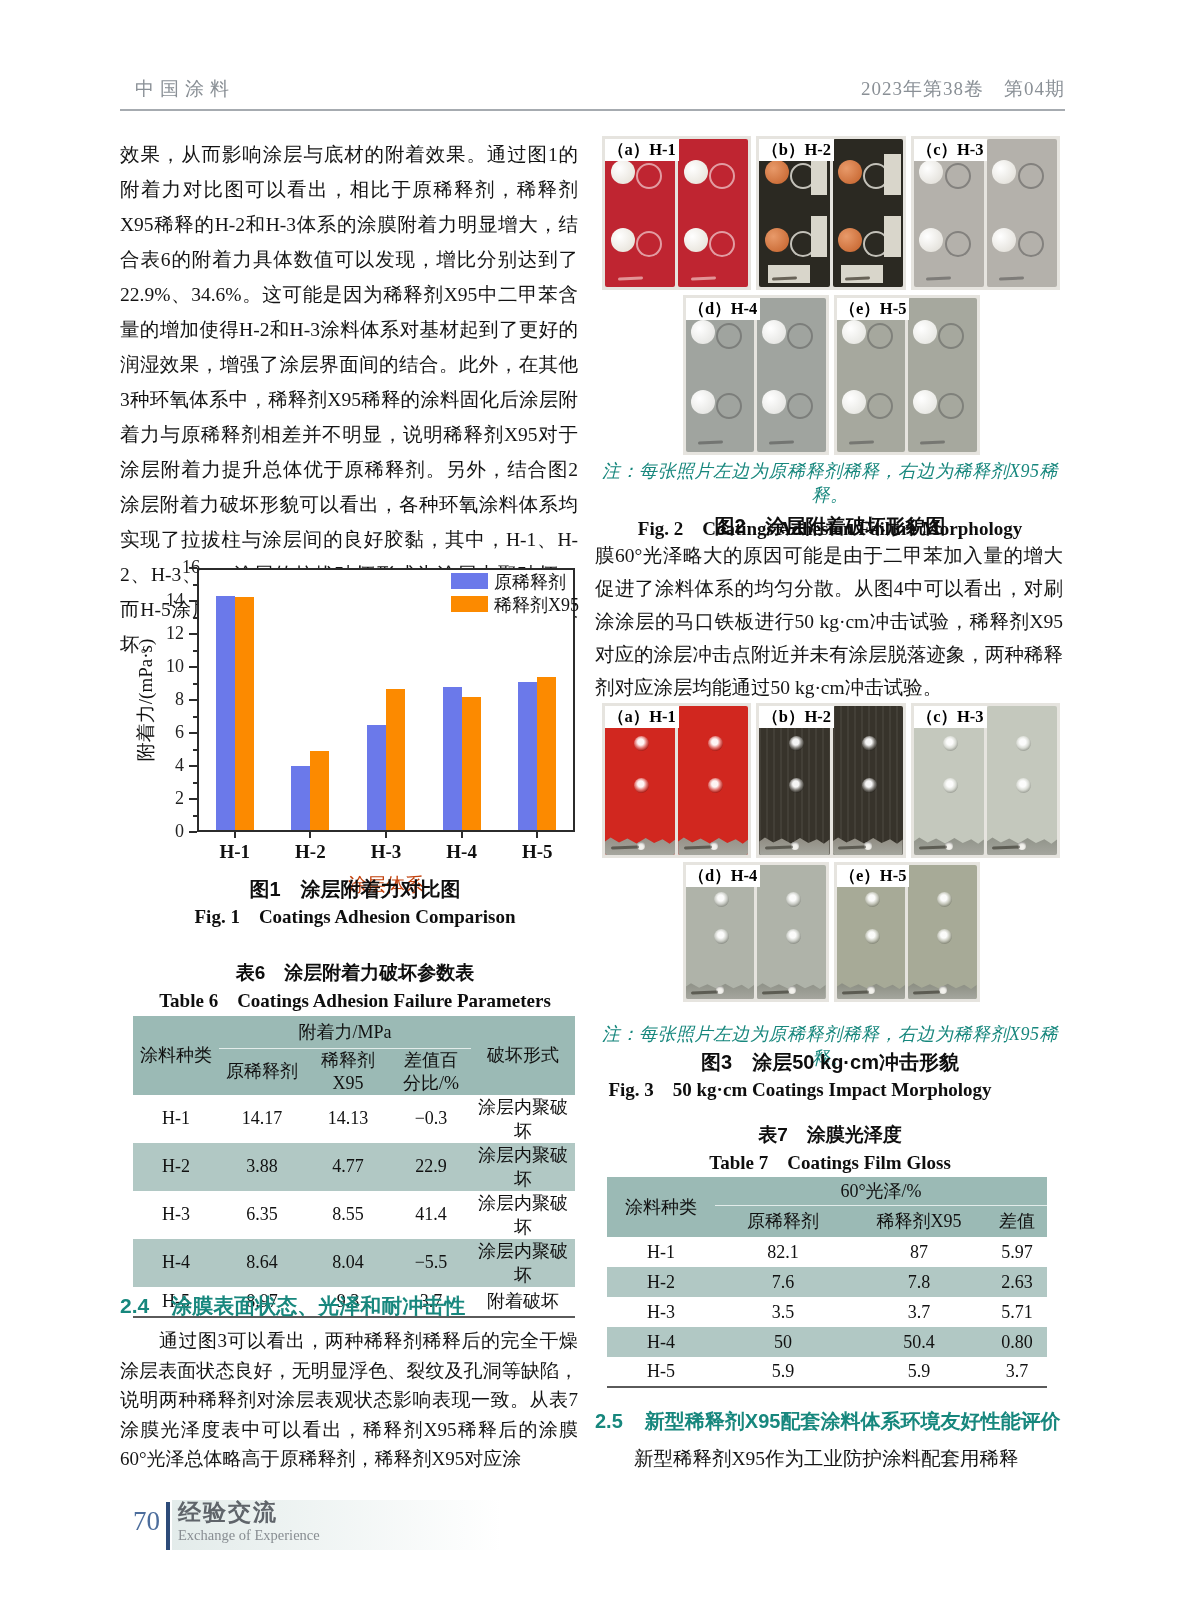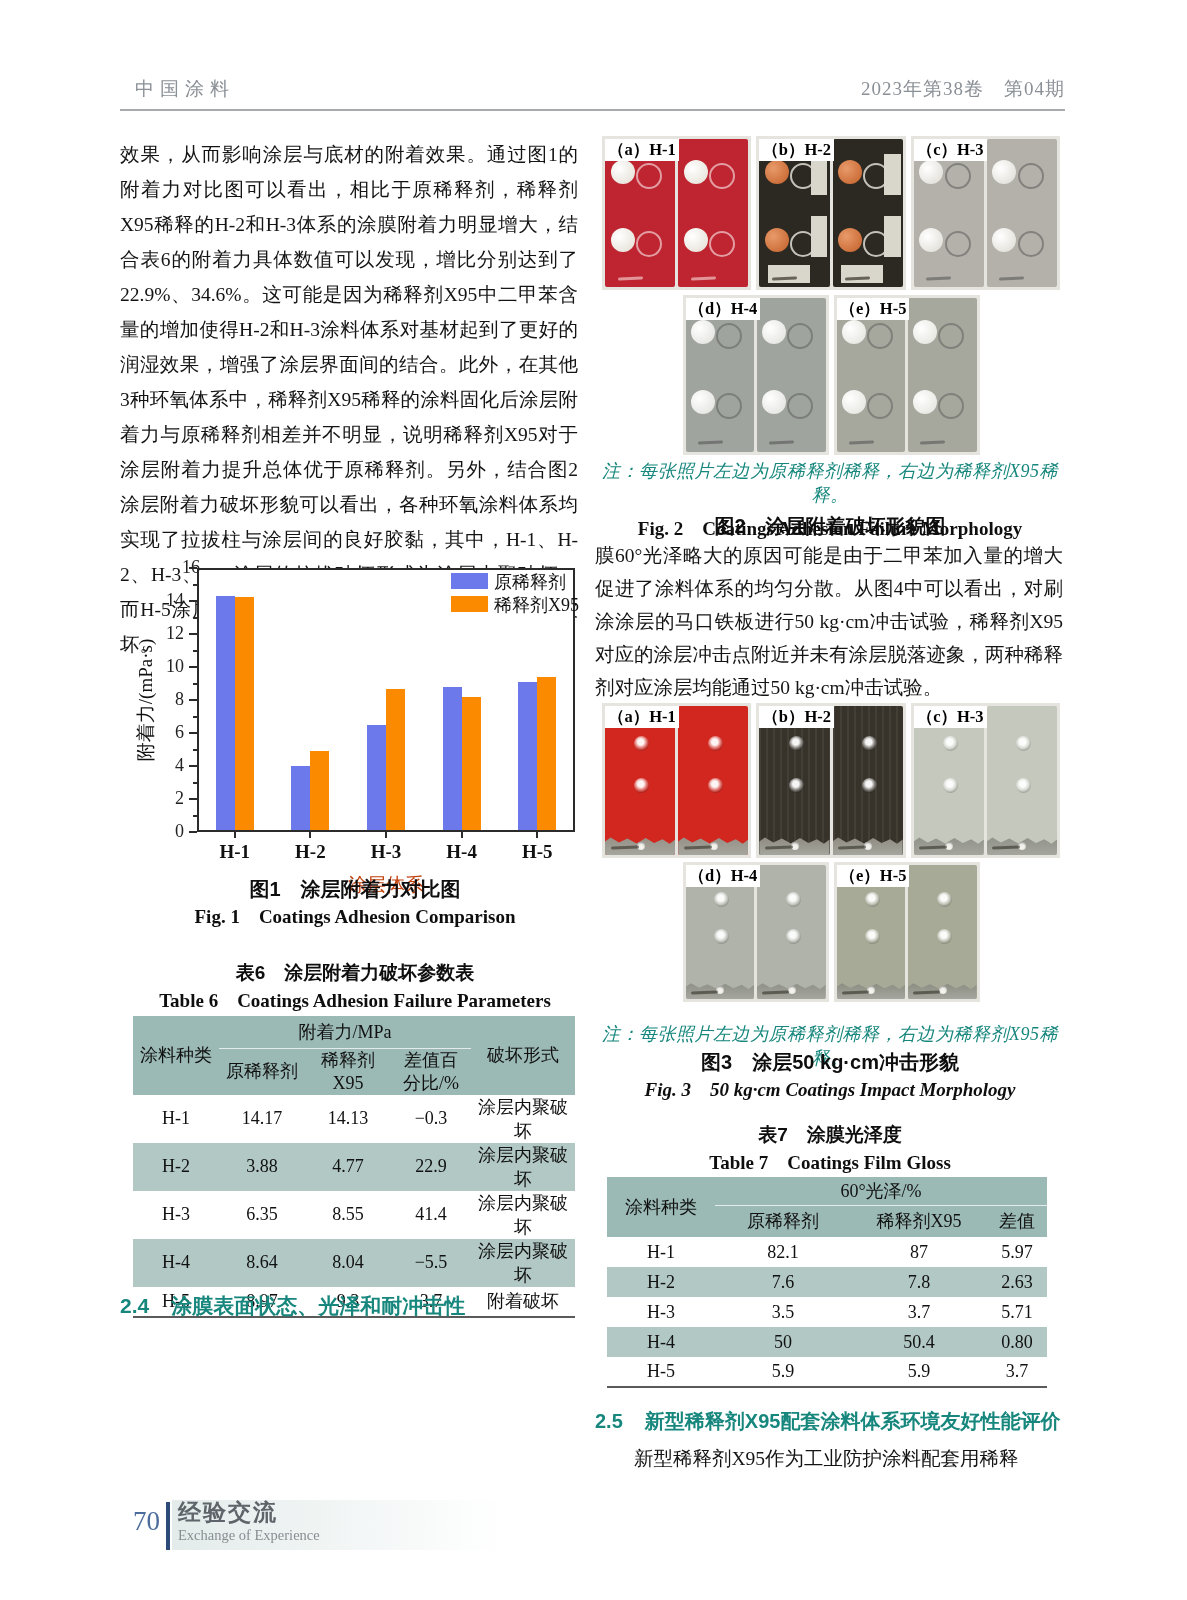--- a/index.html
+++ b/index.html
@@ -196,20 +196,21 @@
           <td>9.3</td>
           <td>3.7</td>
           <td>附着破坏</td>
         </tr>
       </tbody>
     </table>
 
   <div class="sec-head" style="left:120px;top:1292px;">
     <span class="sec-num">2.4</span><span>涂膜表面状态、光泽和耐冲击性</span>
   </div>
+  <div class="para" id="para24">通过图3可以看出，两种稀释剂稀释后的完全干燥涂层表面状态良好，无明显浮色、裂纹及孔洞等缺陷，说明两种稀释剂对涂层表观状态影响表现一致。从表7涂膜光泽度表中可以看出，稀释剂X95稀释后的涂膜60°光泽总体略高于原稀释剂，稀释剂X95对应涂</div>
 
   <div class="prow" id="fig2-row1" style="left:602px;top:136px;width:458px;height:154px;">
       <div class="pgroup">
         <div class="psub" style="background: linear-gradient(178deg, rgb(191, 37, 49), rgb(191, 37, 49)) rgb(191, 37, 49);">
           <div class="dolly" style="left: 8%; top: 14%; background: radial-gradient(circle at 35% 35%, rgb(255, 255, 255), rgb(226, 221, 210));"></div>
           <div class="ring" style="left: 44%; top: 16%; border: 2px solid rgba(255, 255, 255, 0.55);"></div>
           <div class="dolly" style="left: 8%; top: 60%; background: radial-gradient(circle at 35% 35%, rgb(255, 255, 255), rgb(226, 221, 210));"></div>
           <div class="ring" style="left: 44%; top: 62%; border: 2px solid rgba(255, 255, 255, 0.55);"></div>
           <div class="scrib" style="bottom: 5%; left: 18%; width: 36%; background: rgba(255, 240, 235, 0.55); transform: rotate(-3deg); z-index: 2;"></div>
         </div>
@@ -391,21 +392,21 @@
           <div class="dent" style="left: 42%; top: 48%;"></div>
           <div class="metal" style="background: linear-gradient(rgb(137, 140, 128), rgb(165, 166, 158));"></div>
           <div class="hole" style="left: 45%; bottom: 3.5%;"></div>
           <div class="scrib" style="bottom: 4%; left: 8%; width: 40%; background: rgba(40, 38, 30, 0.55); transform: rotate(-2deg); z-index: 2;"></div>
         </div>
         <div class="plabel">（e）H-5</div>
       </div>
     </div>
   <div class="fig-note" style="top:1022px;">注：每张照片左边为原稀释剂稀释，右边为稀释剂X95稀释。</div>
   <div class="cap-cn" style="left:595px;top:1049px;width:470px;">图3　涂层50 kg·cm冲击形貌</div>
-  <div class="cap-en" style="left:595px;top:1077px;width:470px;font-style:italic;">Fig. 3　50 kg·cm Coatings Impact Morphology</div>
+  <div class="cap-en" style="left:565px;top:1077px;width:470px;">Fig. 3　50 kg·cm Coatings Impact Morphology</div>
 
   <div class="cap-cn" style="left:595px;top:1122px;width:470px;font-size:19px;">表7　涂膜光泽度</div>
   <div class="cap-en" style="left:595px;top:1150px;width:470px;">Table 7　Coatings Film Gloss</div>
   <table class="dtable" id="table7" style="left:607px;top:1177px;width:440px;">
       <colgroup>
         <col style="width: 108px;">
         <col style="width: 136px;">
         <col style="width: 136px;">
         <col style="width: 60px;">
       </colgroup>

